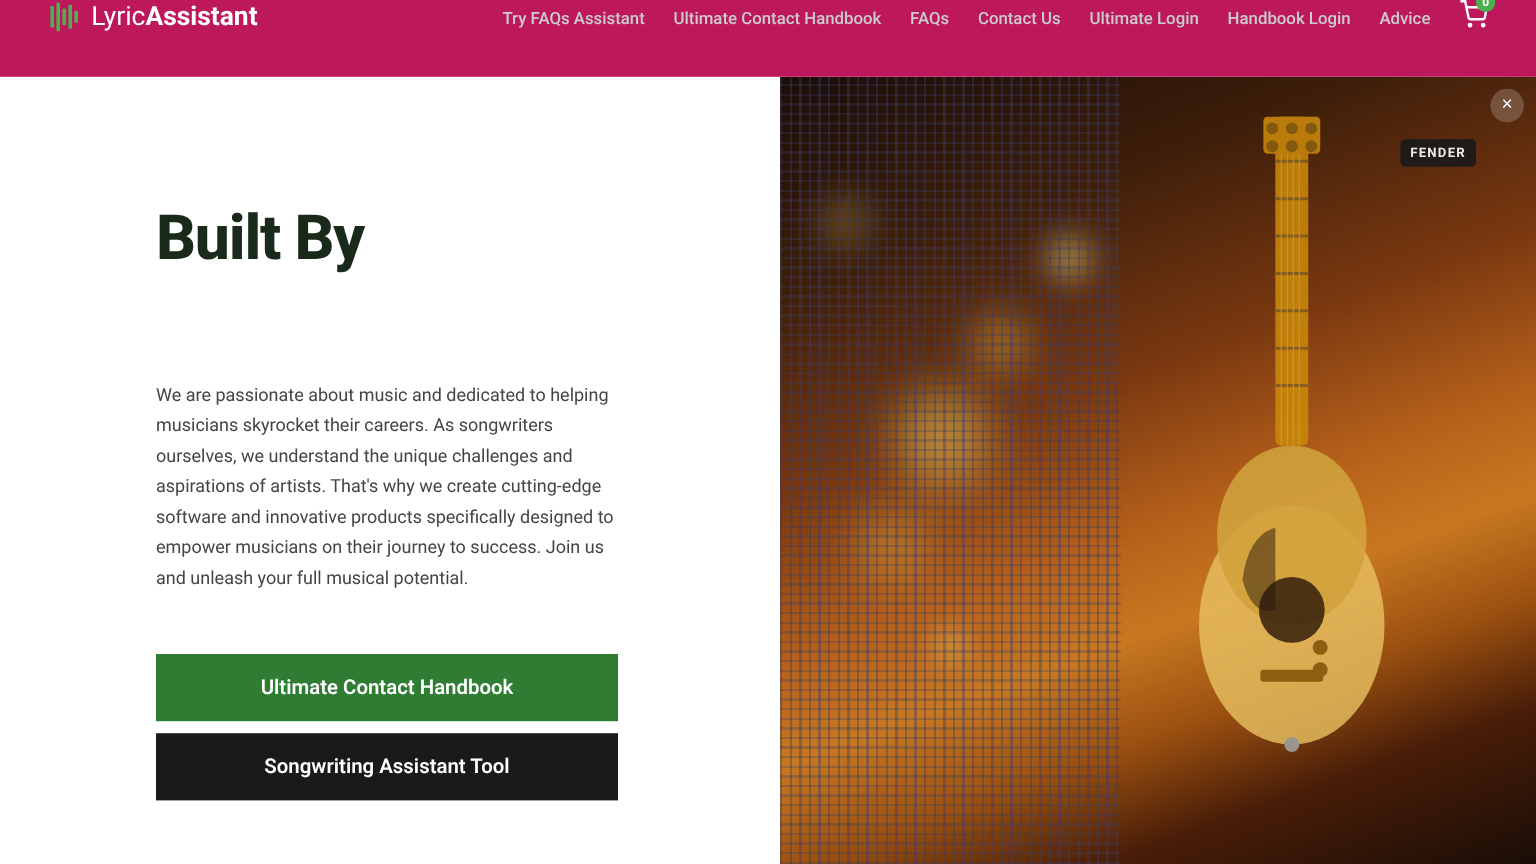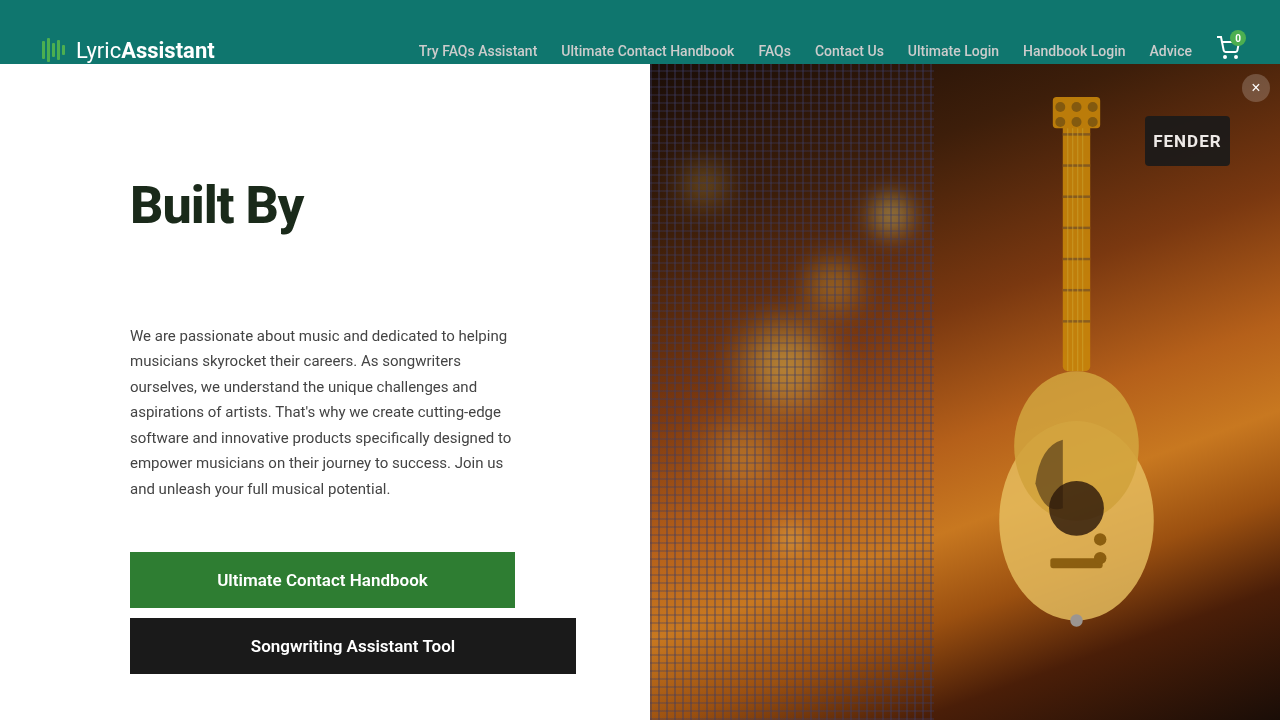--- a/index.html
+++ b/index.html
@@ -10,23 +10,23 @@
 
     body {
       font-family: -apple-system, BlinkMacSystemFont, 'Segoe UI', Roboto, sans-serif;
       width: 1280px;
       overflow-x: hidden;
       background: #fff;
     }
 
     
     .navbar {
-      background: #0f766e;
-      display: flex;
-      align-items: flex-end;
+      background: #be185d;
+      display: flex;
+      align-items: flex-start;
       justify-content: space-between;
       padding: 0 40px;
       height: 64px;
       position: relative;
       z-index: 10;
     }
 
     .navbar-brand {
       display: flex;
       align-items: center;
@@ -108,21 +108,21 @@
       width: 1280px;
       height: 656px;
       position: relative;
     }
 
     .hero-left {
       width: 650px;
       padding: 112px 60px 60px 130px;
       display: flex;
       flex-direction: column;
-      justify-content: space-between;
+      justify-content: center;
       background: #fff;
       border-radius: 30px;
     }
 
     .hero-heading {
       font-size: 52px;
       font-weight: 800;
       color: #1a2a1a;
       line-height: 1.15;
       margin-bottom: 28px;
@@ -148,21 +148,21 @@
       text-align: center;
       border: none;
       cursor: pointer;
       margin-bottom: 10px;
       text-decoration: none;
       transition: background 0.2s;
     }
 
     .btn-primary-black {
       display: block;
-      width: 446px;
+      width: 385px;
       padding: 18px 20px;
       background: #1a1a1a;
       color: #fff;
       font-size: 17px;
       font-weight: 600;
       text-align: center;
       border: none;
       cursor: pointer;
       text-decoration: none;
       transition: background 0.2s;
@@ -277,23 +277,23 @@
       z-index: 5;
     }
 
     
     .fender-badge {
       position: absolute;
       top: 8%;
       right: 8%;
       background: #1a1a1a;
       color: #fff;
-      font-size: 17px;
+      font-size: 11px;
       font-weight: bold;
-      padding: 15px 8px;
+      padding: 5px 8px;
       border-radius: 4px;
       opacity: 0.9;
       letter-spacing: 1px;
       z-index: 5;
     }
   </style>
 </head>
 <body>
 
 <nav class="navbar">

